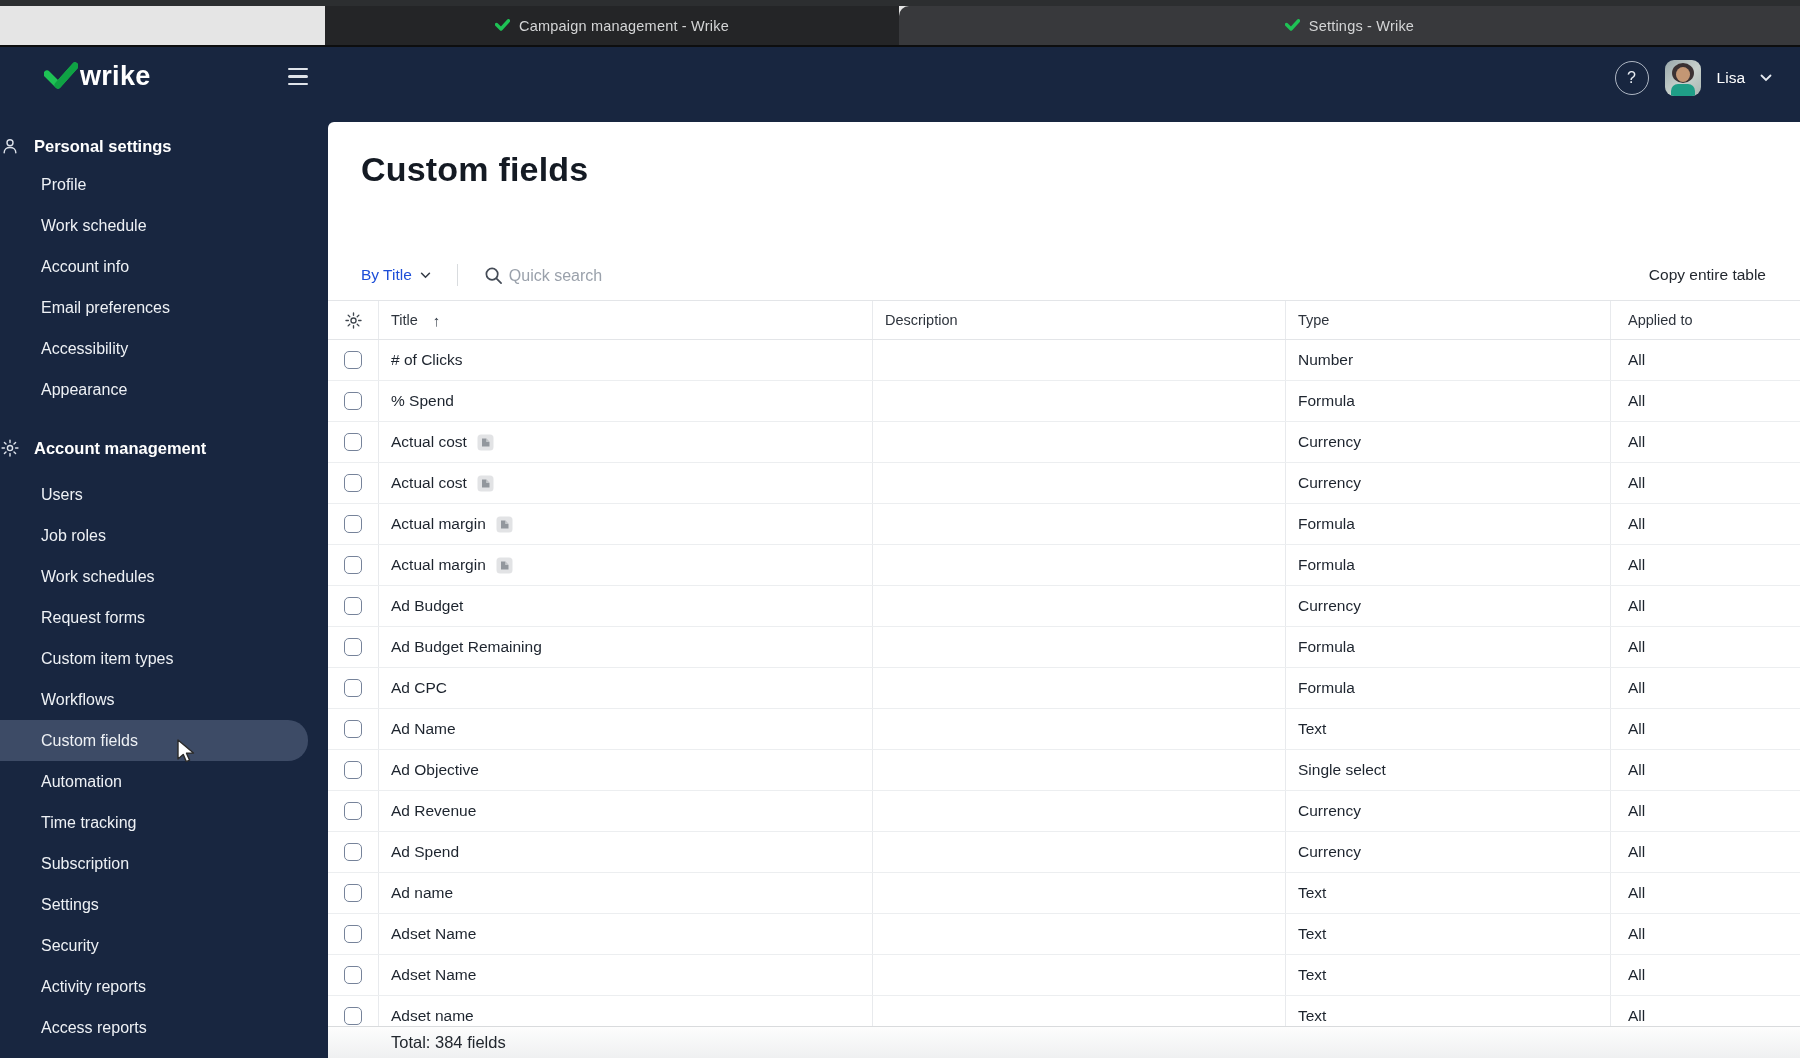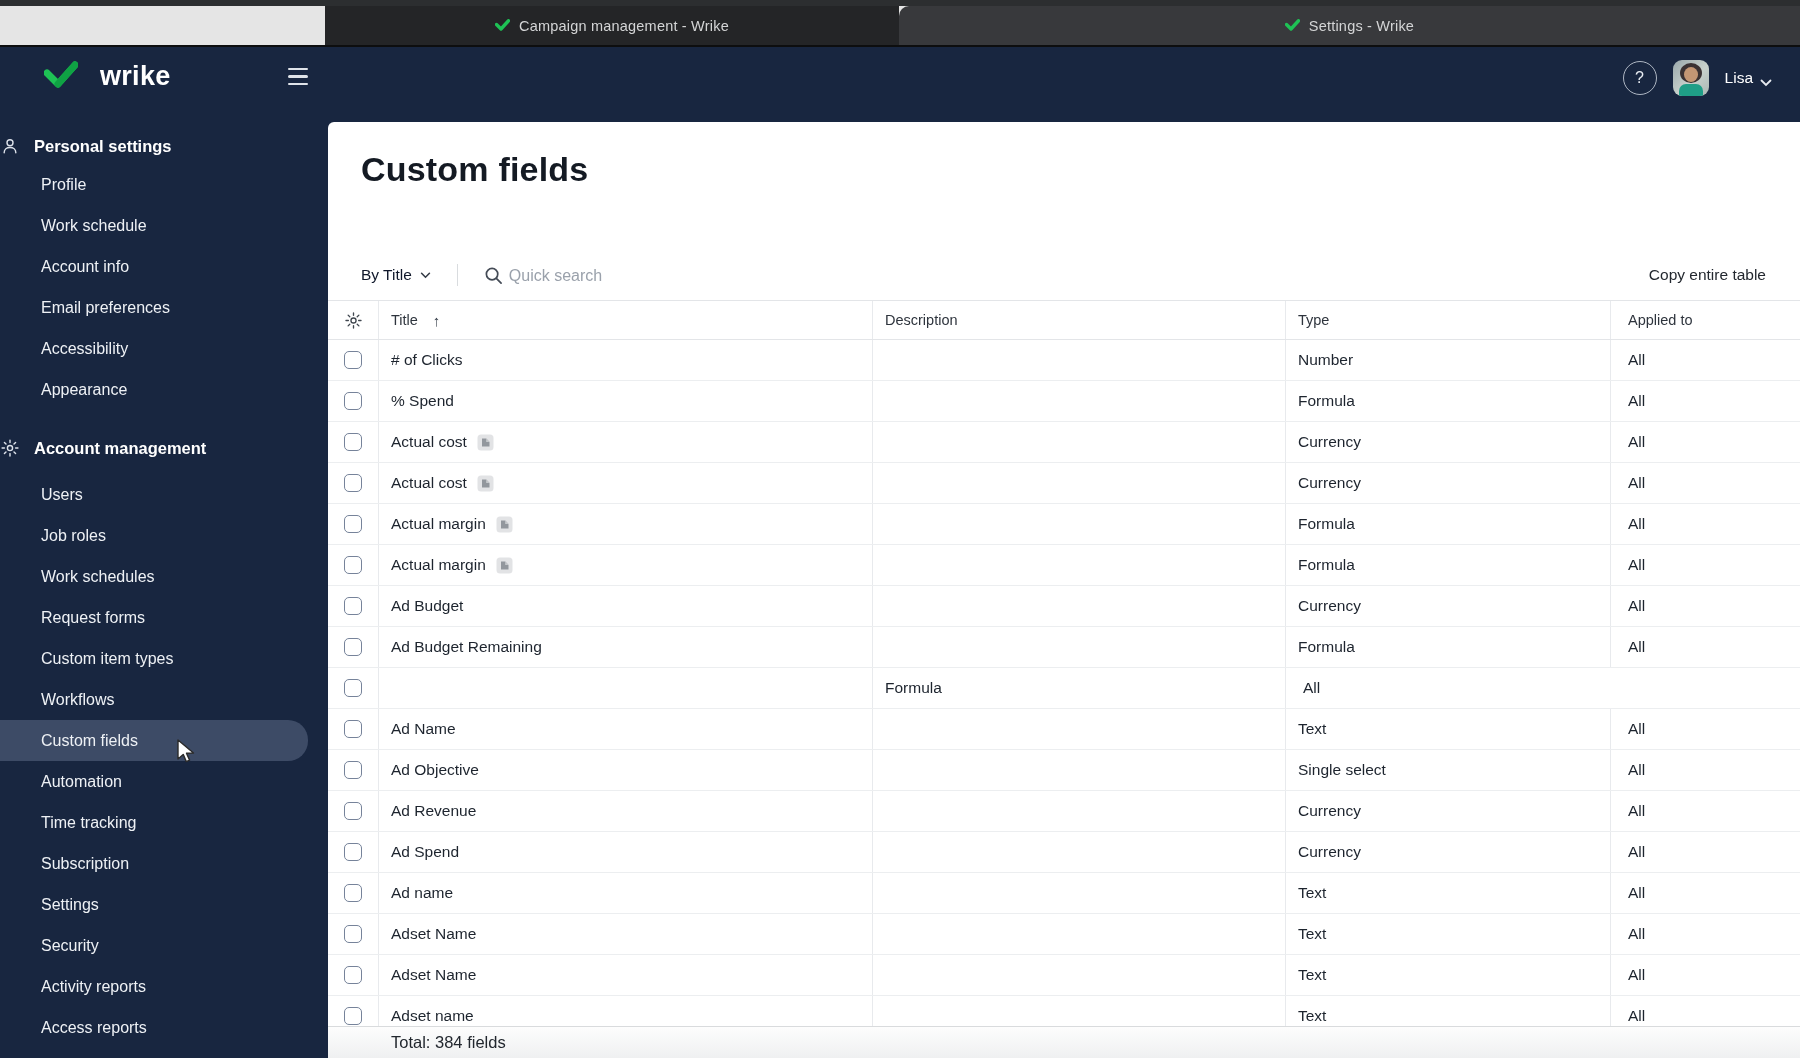--- a/index.html
+++ b/index.html
@@ -14,50 +14,50 @@
   .tabbar { position:absolute; top:0; left:0; width:100%; height:47px; background:#e5e5e5; }
   .tabbar::before { content:""; position:absolute; top:0; left:0; right:0; height:6px; background:#2c2e30; }
   .tabbar::after  { content:""; position:absolute; bottom:0; left:0; right:0; height:2px; background:#0d0e0f; }
   .tab { position:absolute; top:6px; bottom:2px; display:flex; align-items:center; justify-content:center;
          gap:9px; color:#d4d5d6; font-size:14.5px; letter-spacing:.2px; cursor:default; }
   .tab-inactive { left:325px; width:574px; background:#242527; }
   .tab-active   { left:899px; right:0; background:#38393c; border-top-left-radius:10px; }
 
   
   .appheader { position:absolute; top:47px; left:0; width:100%; height:61px; background:#182640; }
-  .logo { position:absolute; left:44px; top:14px; display:flex; gap:22px; }
+  .logo { position:absolute; left:44px; top:14px; display:flex; align-items:center; gap:2px; }
   .logo-text { color:#ffffff; font-size:27px; font-weight:700; letter-spacing:.3px; }
   .hamburger { position:absolute; left:288px; top:21px; width:20px; height:17px;
                display:flex; flex-direction:column; justify-content:space-between; cursor:pointer; }
   .hamburger span { display:block; height:2.4px; background:#dfe3e9; border-radius:2px; }
   .header-right { position:absolute; right:28px; top:0; height:61px; display:flex; align-items:center; gap:16px; }
   .help-btn { width:34px; height:34px; border:1.6px solid rgba(223,229,238,.75); border-radius:50%;
               color:#e9edf3; font-size:16px; display:flex; align-items:center; justify-content:center; }
   .avatar { width:36px; height:36px; border-radius:9px; overflow:hidden; position:relative;
             background:linear-gradient(135deg,#9aa8ab 0%,#c8d1cc 55%,#aab6b3 100%); }
   .avatar .hair { position:absolute; left:7px; top:3px; width:22px; height:20px; border-radius:50%; background:#3b3233; }
   .avatar .face { position:absolute; left:11px; top:7px; width:14px; height:15px; border-radius:50%; background:#c49774; }
   .avatar .shirt{ position:absolute; left:6px; bottom:-2px; width:24px; height:14px; border-radius:7px 7px 0 0; background:#1f9e87; }
-  .user-chip { display:flex; align-items:flex-end; gap:7px; color:#ffffff; font-size:15.5px; cursor:pointer; }
+  .user-chip { display:flex; align-items:center; gap:15px; color:#ffffff; font-size:15.5px; cursor:pointer; }
 
   
   .sidebar { position:absolute; top:108px; left:0; width:328px; bottom:0; background:#182640; padding-top:20px; }
   .group-header { display:flex; align-items:center; gap:14px; height:36px; 
                   color:#ffffff; font-size:16.5px; font-weight:700; cursor:pointer; }
   .group-gap { height:20px; }
   .group2-pad { height:8px; }
   .side-item { height:41px; line-height:41px; padding-left:41px; color:#eef1f5; font-size:16px; cursor:pointer; }
   .side-item.selected { background:#3d4b66; width:308px; border-radius:0 20px 20px 0; }
 
   
   .content { position:absolute; left:328px; top:122px; right:0; bottom:0; background:#ffffff; border-top-left-radius:6px; }
   .page-title { position:absolute; left:33px; top:28px; font-size:34px; font-weight:700; color:#141a23; letter-spacing:.2px; }
 
   .toolbar { position:absolute; left:33px; right:34px; top:138px; height:30px; display:flex; align-items:center; }
-  .sort-select { display:flex; align-items:center; gap:8px; font-size:15.5px; color:#0f172a; cursor:pointer; }
+  .sort-select { display:flex; align-items:center; gap:8px; font-size:15.5px; color:#1d4ed8; cursor:pointer; }
   .toolbar-divider { width:1px; height:22px; background:#d9dcdf; margin:0 26px 0 26px; }
   .search-box { display:flex; align-items:flex-end; gap:6px; flex:1; }
   .search-input { border:none; outline:none; font-size:16px; color:#262d38; width:300px;
                   font-family:"Liberation Sans","DejaVu Sans",sans-serif; background:transparent; }
   .search-input::placeholder { color:#9aa1ab; }
   .copy-link { font-size:15.5px; color:#23282f; cursor:pointer; white-space:nowrap; }
 
   
   .grid-row { display:grid; grid-template-columns:51px 494px 413px 325px 1fr; }
   .thead { position:absolute; left:0; right:0; top:178px; height:40px;
@@ -338,20 +338,23 @@
           <span>Ad Budget Remaining</span>
         </div>
         <div class="cell"></div>
         <div class="cell">Formula</div>
         <div class="cell applied">All</div>
       </div>
       <div class="trow grid-row">
         <div class="cell center">
           <div class="checkbox"></div>
         </div>
+        <div class="cell">
+          <span>Ad CPC</span>
+        </div>
         <div class="cell"></div>
         <div class="cell">Formula</div>
         <div class="cell applied">All</div>
       </div>
       <div class="trow grid-row">
         <div class="cell center">
           <div class="checkbox"></div>
         </div>
         <div class="cell">
           <span>Ad Name</span>

